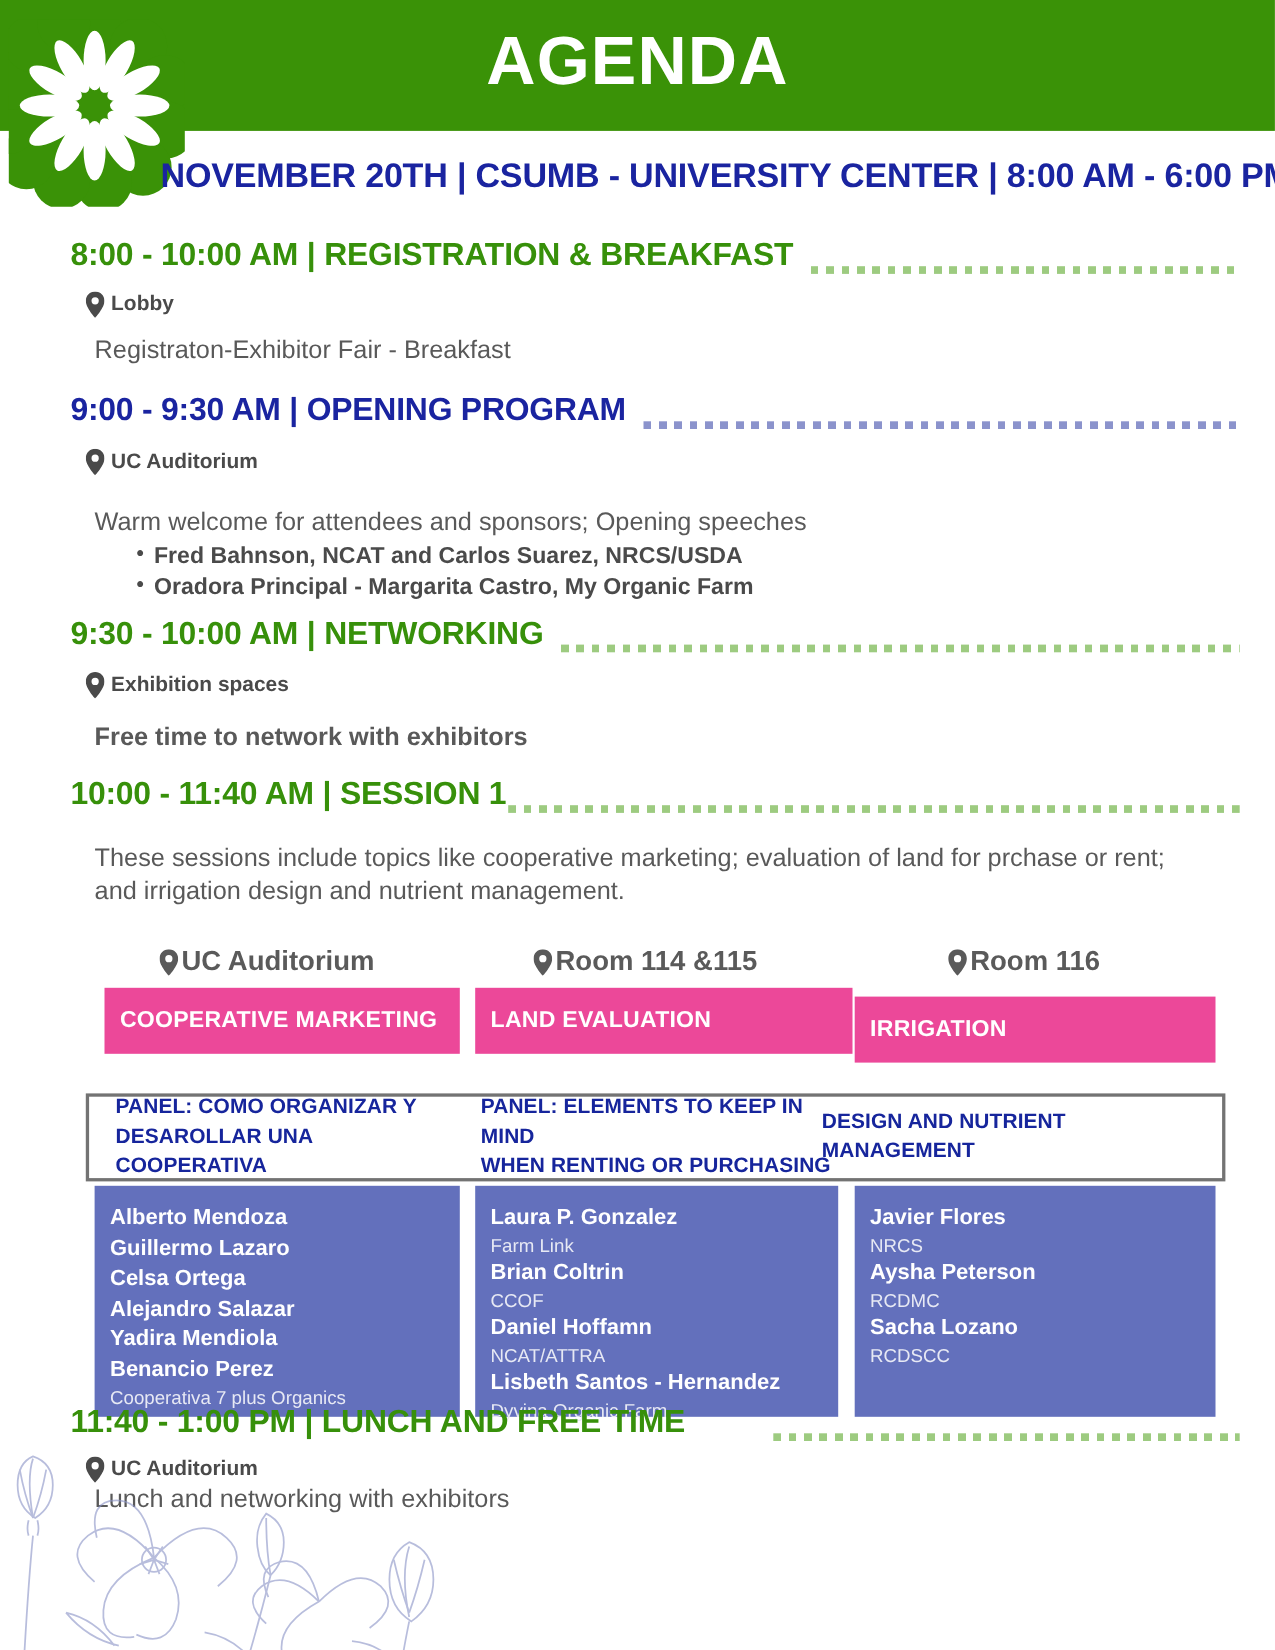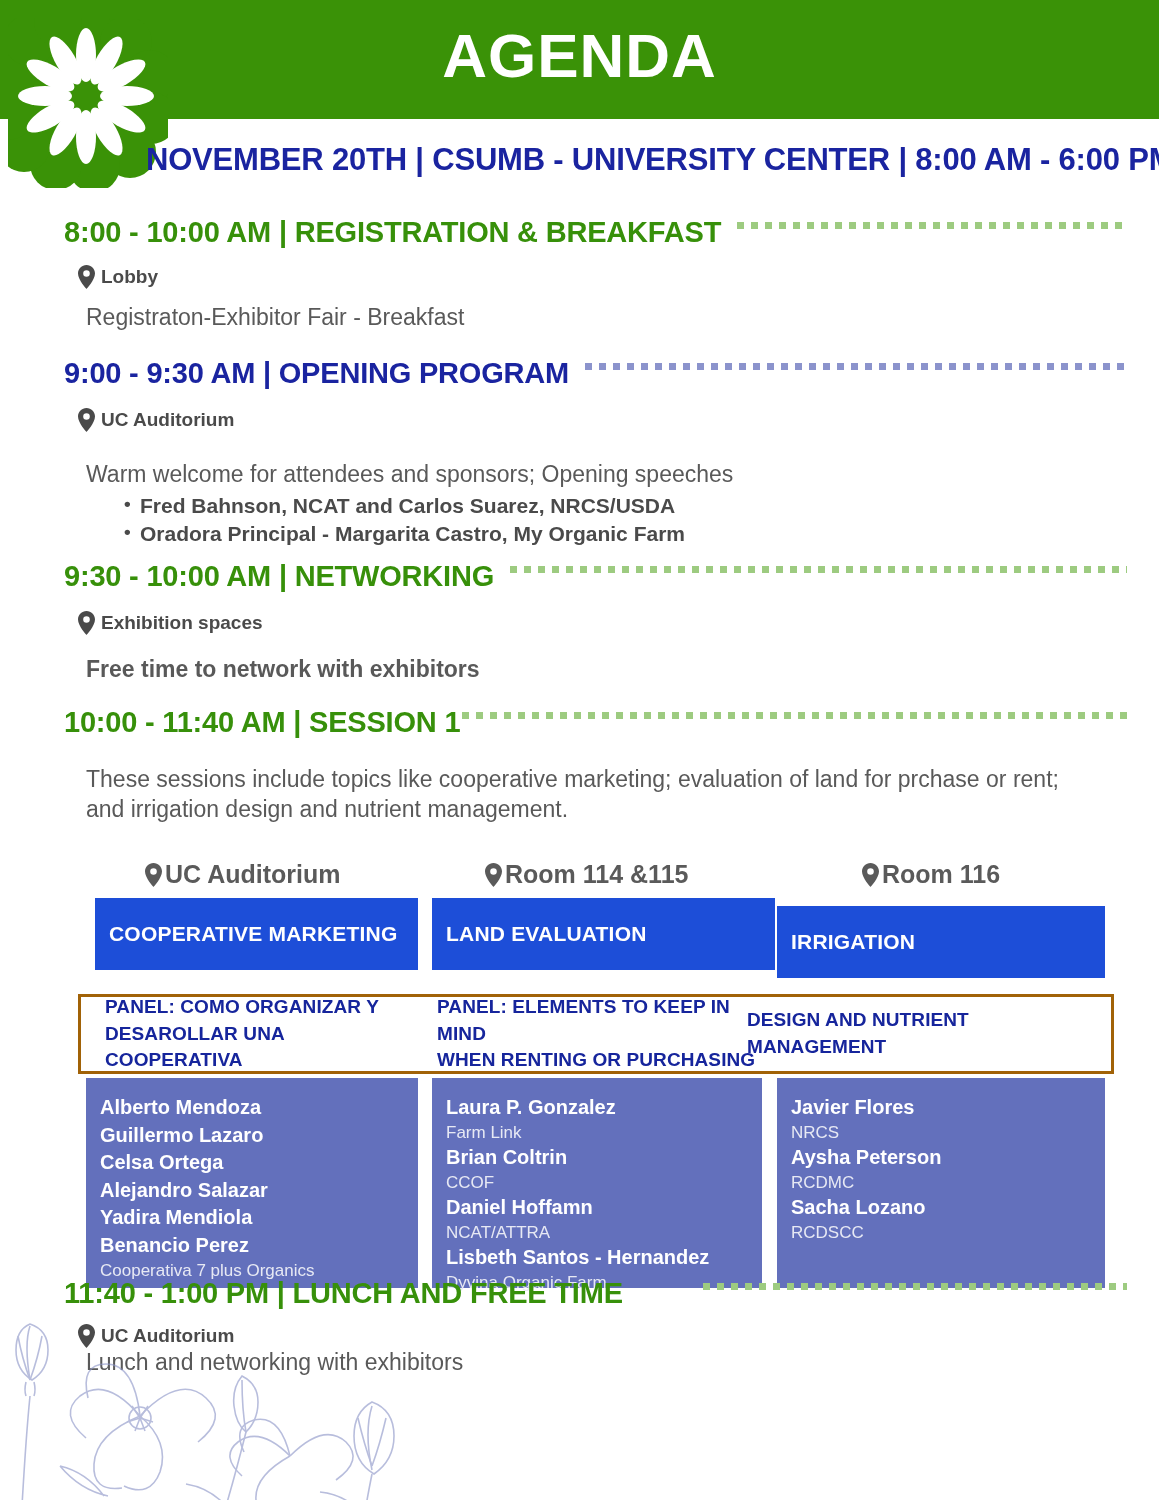--- a/index.html
+++ b/index.html
@@ -53,21 +53,21 @@
     color: #1a24a0;
     letter-spacing: -0.2px;
     white-space: nowrap;
   }
 
   
   .section { position: absolute; left: 0; width: 1159px; }
 
   .sec-head {
     display: flex;
-    align-items: flex-start;
+    align-items: flex-end;
     padding-left: 64px;
     padding-right: 32px;
   }
   .sec-head .title {
     font-size: 29px;
     font-weight: bold;
     white-space: nowrap;
     letter-spacing: -0.2px;
   }
   .sec-head .title.green { color: #37900a; }
@@ -134,39 +134,39 @@
     font-size: 25px;
     font-weight: bold;
     color: #5a5a5a;
     white-space: nowrap;
   }
 
   .track-heads { position: relative; height: 58px; }
   .track-head {
     position: absolute;
     top: 0;
-    height: 72px;
-    background: #1d4ed8;
+    height: 60px;
+    background: #ec4899;
     color: #ffffff;
     font-size: 21px;
     font-weight: bold;
     letter-spacing: 0.2px;
     display: flex;
     align-items: center;
     padding-left: 14px;
   }
 
   .panel-band {
     position: absolute;
     left: 78px;
     top: 96px;
     width: 1036px;
     height: 80px;
     background: #ffffff;
-    border: 3px solid #a16207;
+    border: 3px solid #737373;
   }
   .panel-cell {
     position: absolute;
     top: 0;
     height: 74px;
     display: flex;
     flex-direction: column;
     justify-content: center;
     color: #16259c;
     font-size: 19px;

